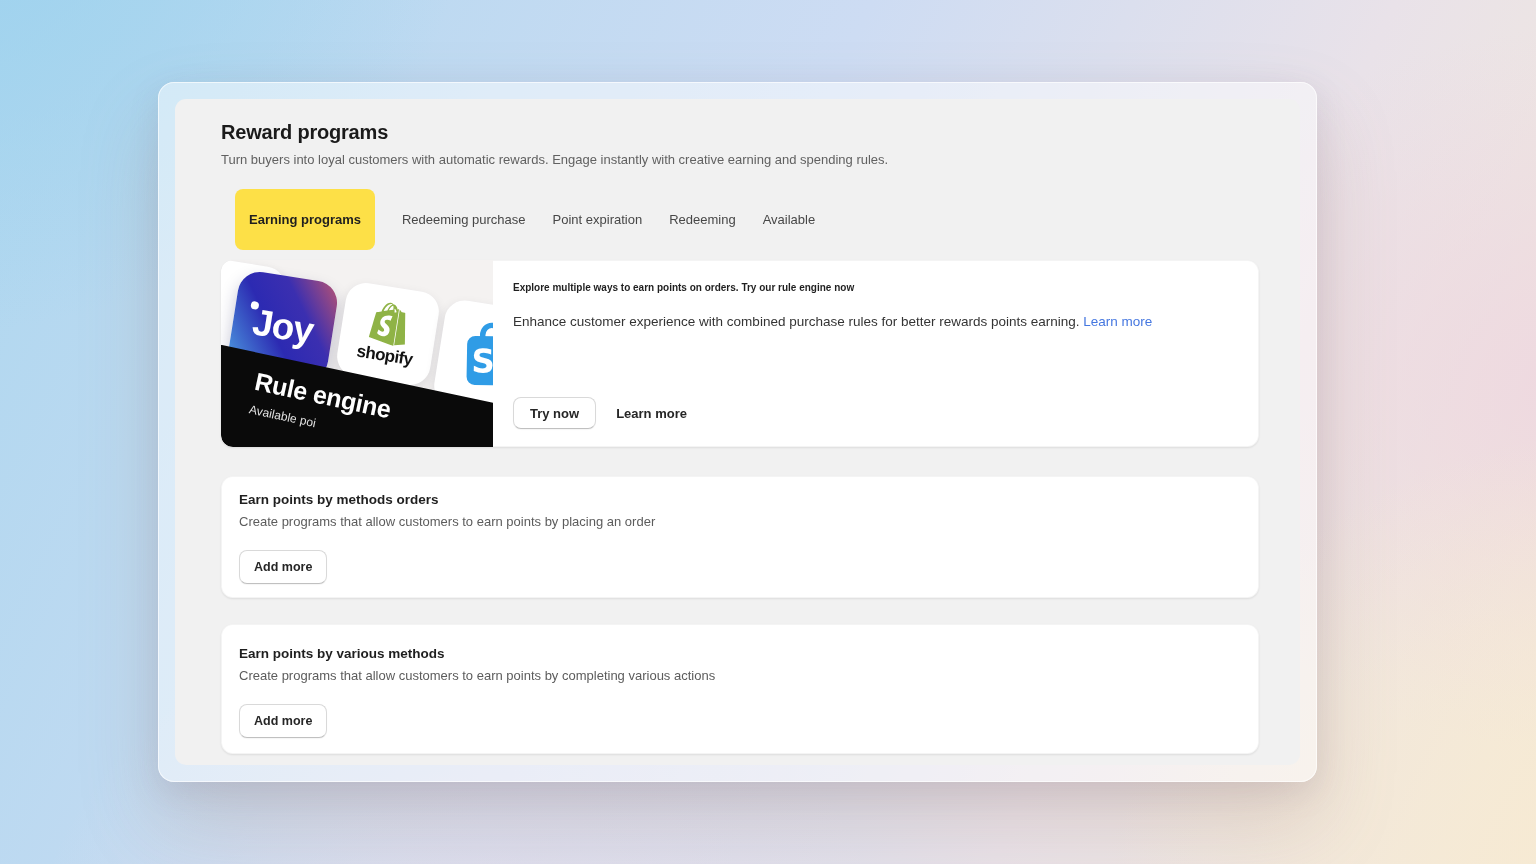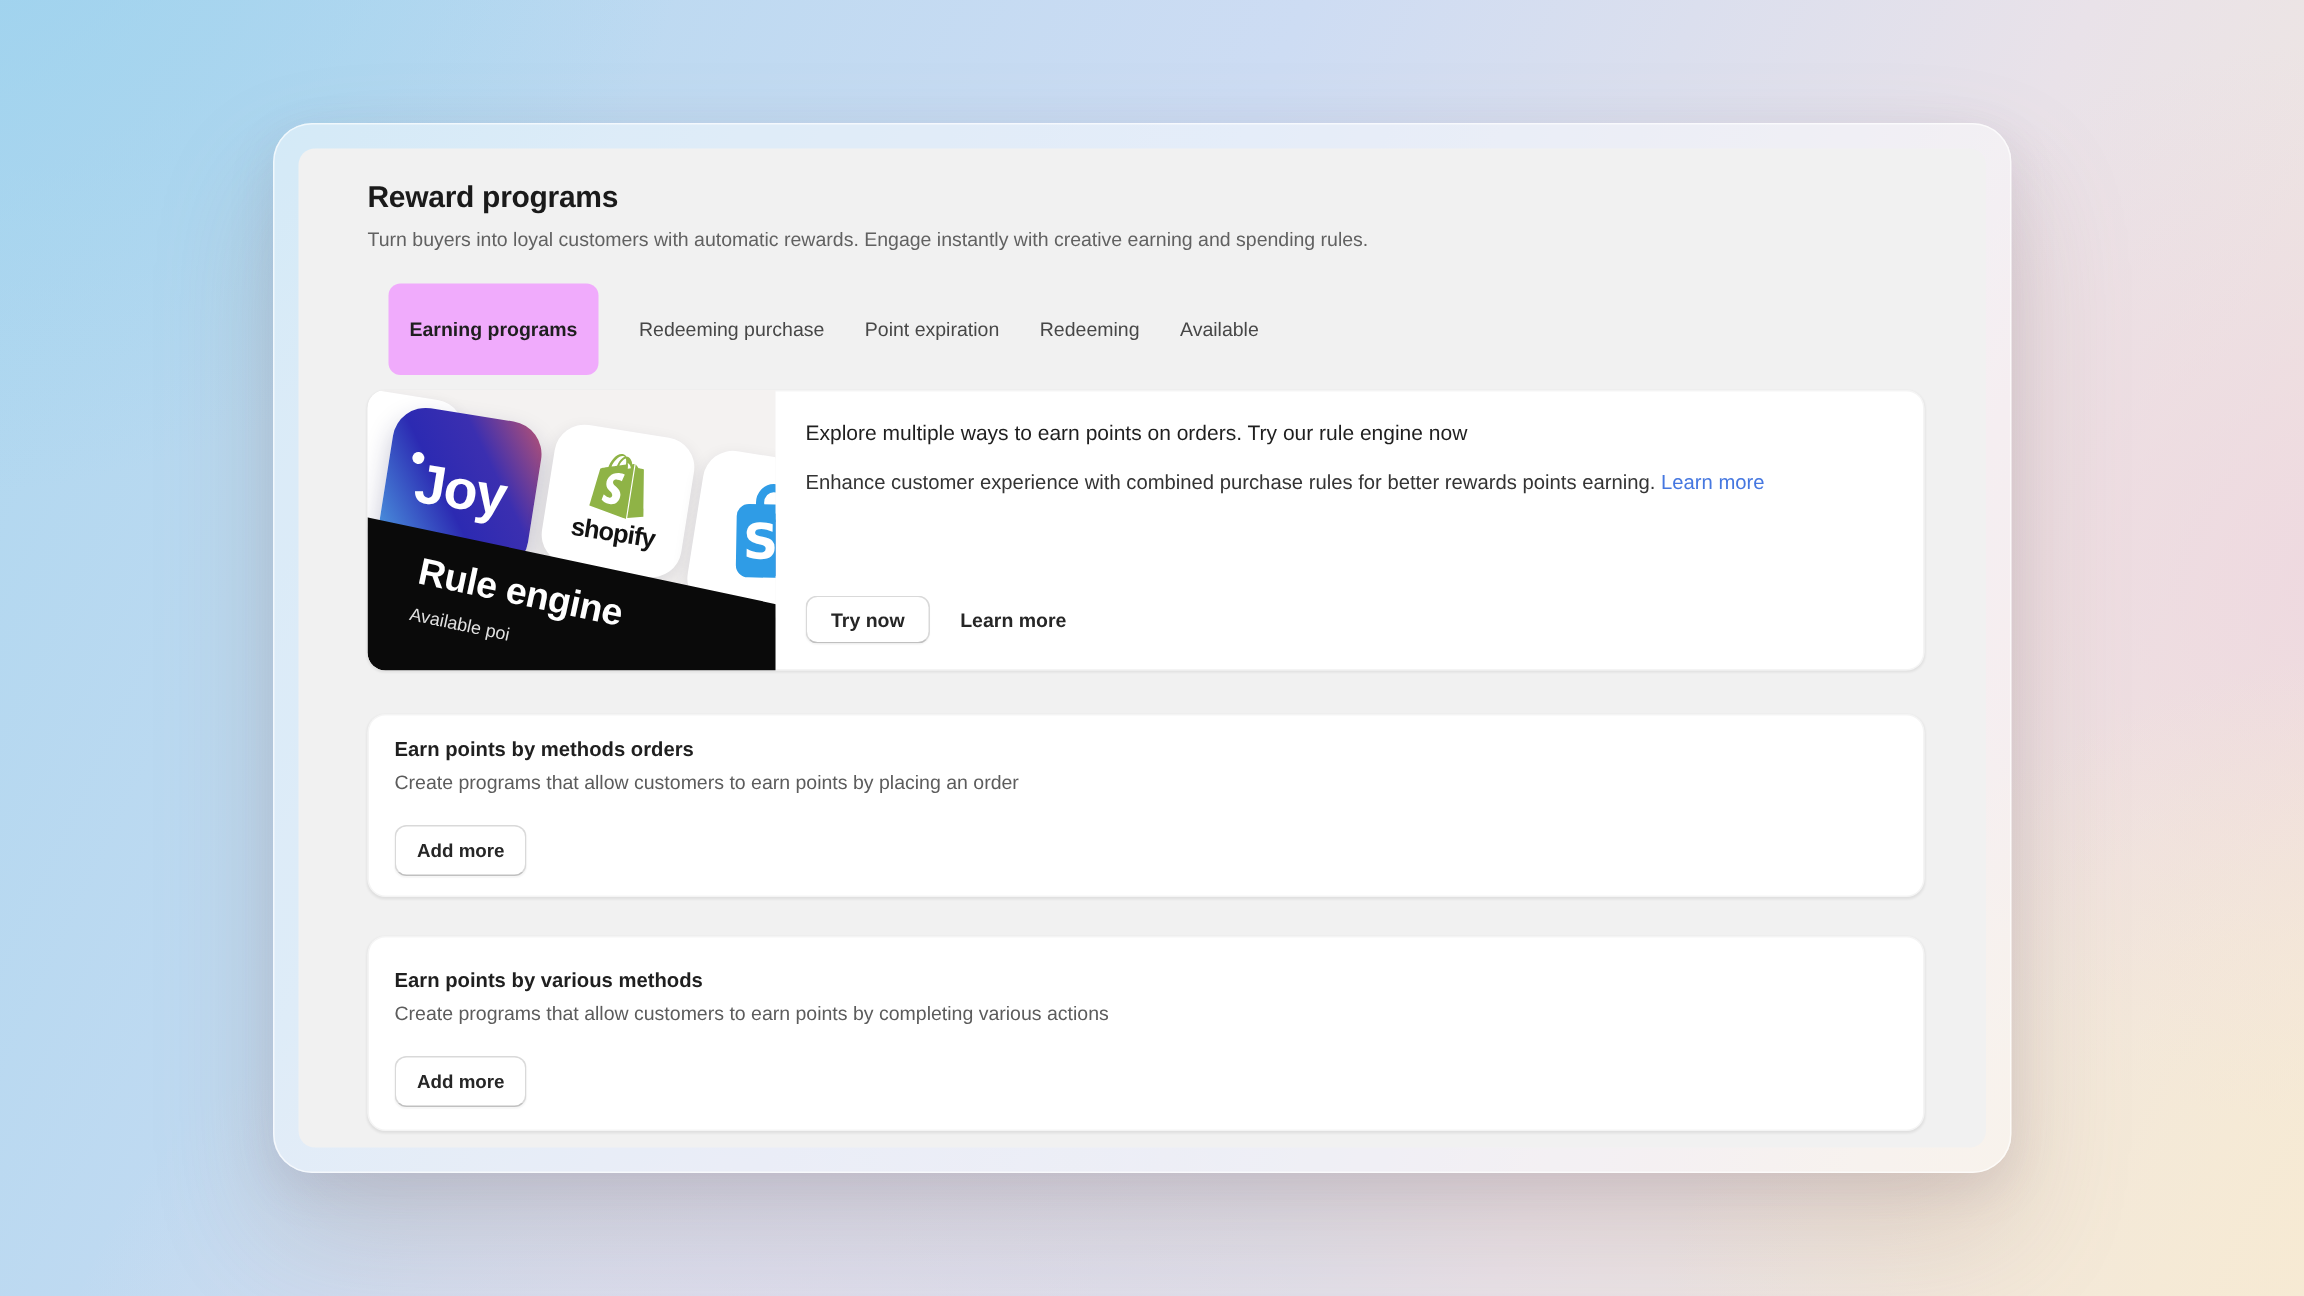--- a/index.html
+++ b/index.html
@@ -12,45 +12,44 @@
       radial-gradient(700px 600px at 102% 45%, rgba(238,214,224,.85) 0%, rgba(238,214,224,0) 60%),
       radial-gradient(800px 700px at 30% 115%, rgba(243,224,231,.6) 0%, rgba(243,224,231,0) 55%),
       linear-gradient(115deg, #aed7ef 0%, #cddcf3 45%, #e9e2e9 72%, #f4ead9 100%);
     position: relative;
   }
 
   
   .frame {
     position: absolute; left: 158px; top: 82px; width: 1159px; height: 700px;
     background: rgba(255,255,255,.48);
-    border-radius: 26px;
+    border-radius: 16px;
     padding: 17px;
     box-shadow:
       inset 0 0 0 1px rgba(255,255,255,.65),
       0 40px 80px rgba(150,120,100,.22),
       0 10px 30px rgba(120,110,140,.15);
-    margin-left: 24px;
   }
   .panel {
     width: 100%; height: 100%;
     background: #f1f1f1;
     border-radius: 11px;
     padding: 21px 41px 24px 46px;
     overflow: hidden;
   }
 
   
   .page-title { font-size: 20px; font-weight: 700; color: #1a1a1a; letter-spacing: -.2px; line-height: 24px; }
   .page-subtitle { margin-top: 8px; font-size: 13px; color: #616161; line-height: 16px; }
 
   
   .tabs { margin-top: 37px; margin-left: 14px; display: flex; align-items: center; gap: 27px; height: 29px; }
   .tab { font-size: 13px; font-weight: 500; color: #474747; line-height: 17px; cursor: pointer; white-space: nowrap; }
   .tab.active {
-    background: #f0abfc; color: #1f1f1f; font-weight: 600;
+    background: #fde047; color: #1f1f1f; font-weight: 600;
     padding: 22px 14px; border-radius: 8px;
   }
 
   
   .card {
     background: #ffffff; border-radius: 12px;
     box-shadow: inset 0 0 0 1px rgba(0,0,0,.045), 0 1px 2px rgba(26,26,26,.09);
   }
 
   
@@ -80,21 +79,21 @@
     display: flex; align-items: center; justify-content: center; }
   .ribbon {
     position: absolute; left: -30px; top: 118px; width: 360px; height: 110px;
     background: #0a0a0a; border-radius: 16px; transform: rotate(12deg);
     padding: 13px 0 0 56px; z-index: 3;
   }
   .ribbon-title { color: #fff; font-size: 25px; font-weight: 700; letter-spacing: -.3px; line-height: 30px; }
   .ribbon-sub { color: rgba(255,255,255,.88); font-size: 12px; margin-top: 7px; }
 
   .banner-content { flex: 1; padding: 19px 24px 18px 20px; display: flex; flex-direction: column; }
-  .banner-heading { font-size: 14px; font-weight: 400; color: #1f1f1f; line-height: 18px; }
+  .banner-heading { font-size: 10px; font-weight: 700; color: #1f1f1f; line-height: 18px; }
   .banner-body { margin-top: 16px; font-size: 13.5px; color: #343434; line-height: 17px; }
   .link { color: #4577e0; text-decoration: none; cursor: pointer; }
   .banner-actions { margin-top: auto; display: flex; align-items: center; gap: 8px; }
 
   
   .btn {
     display: inline-flex; align-items: center; justify-content: center;
     background: #fff; border: 1px solid #d9d9d9; border-bottom-color: #c0c0c0;
     border-radius: 8px; font-size: 13px; font-weight: 600; color: #262626;
     font-family: inherit; cursor: pointer; box-shadow: 0 1px 1px rgba(0,0,0,.04);

